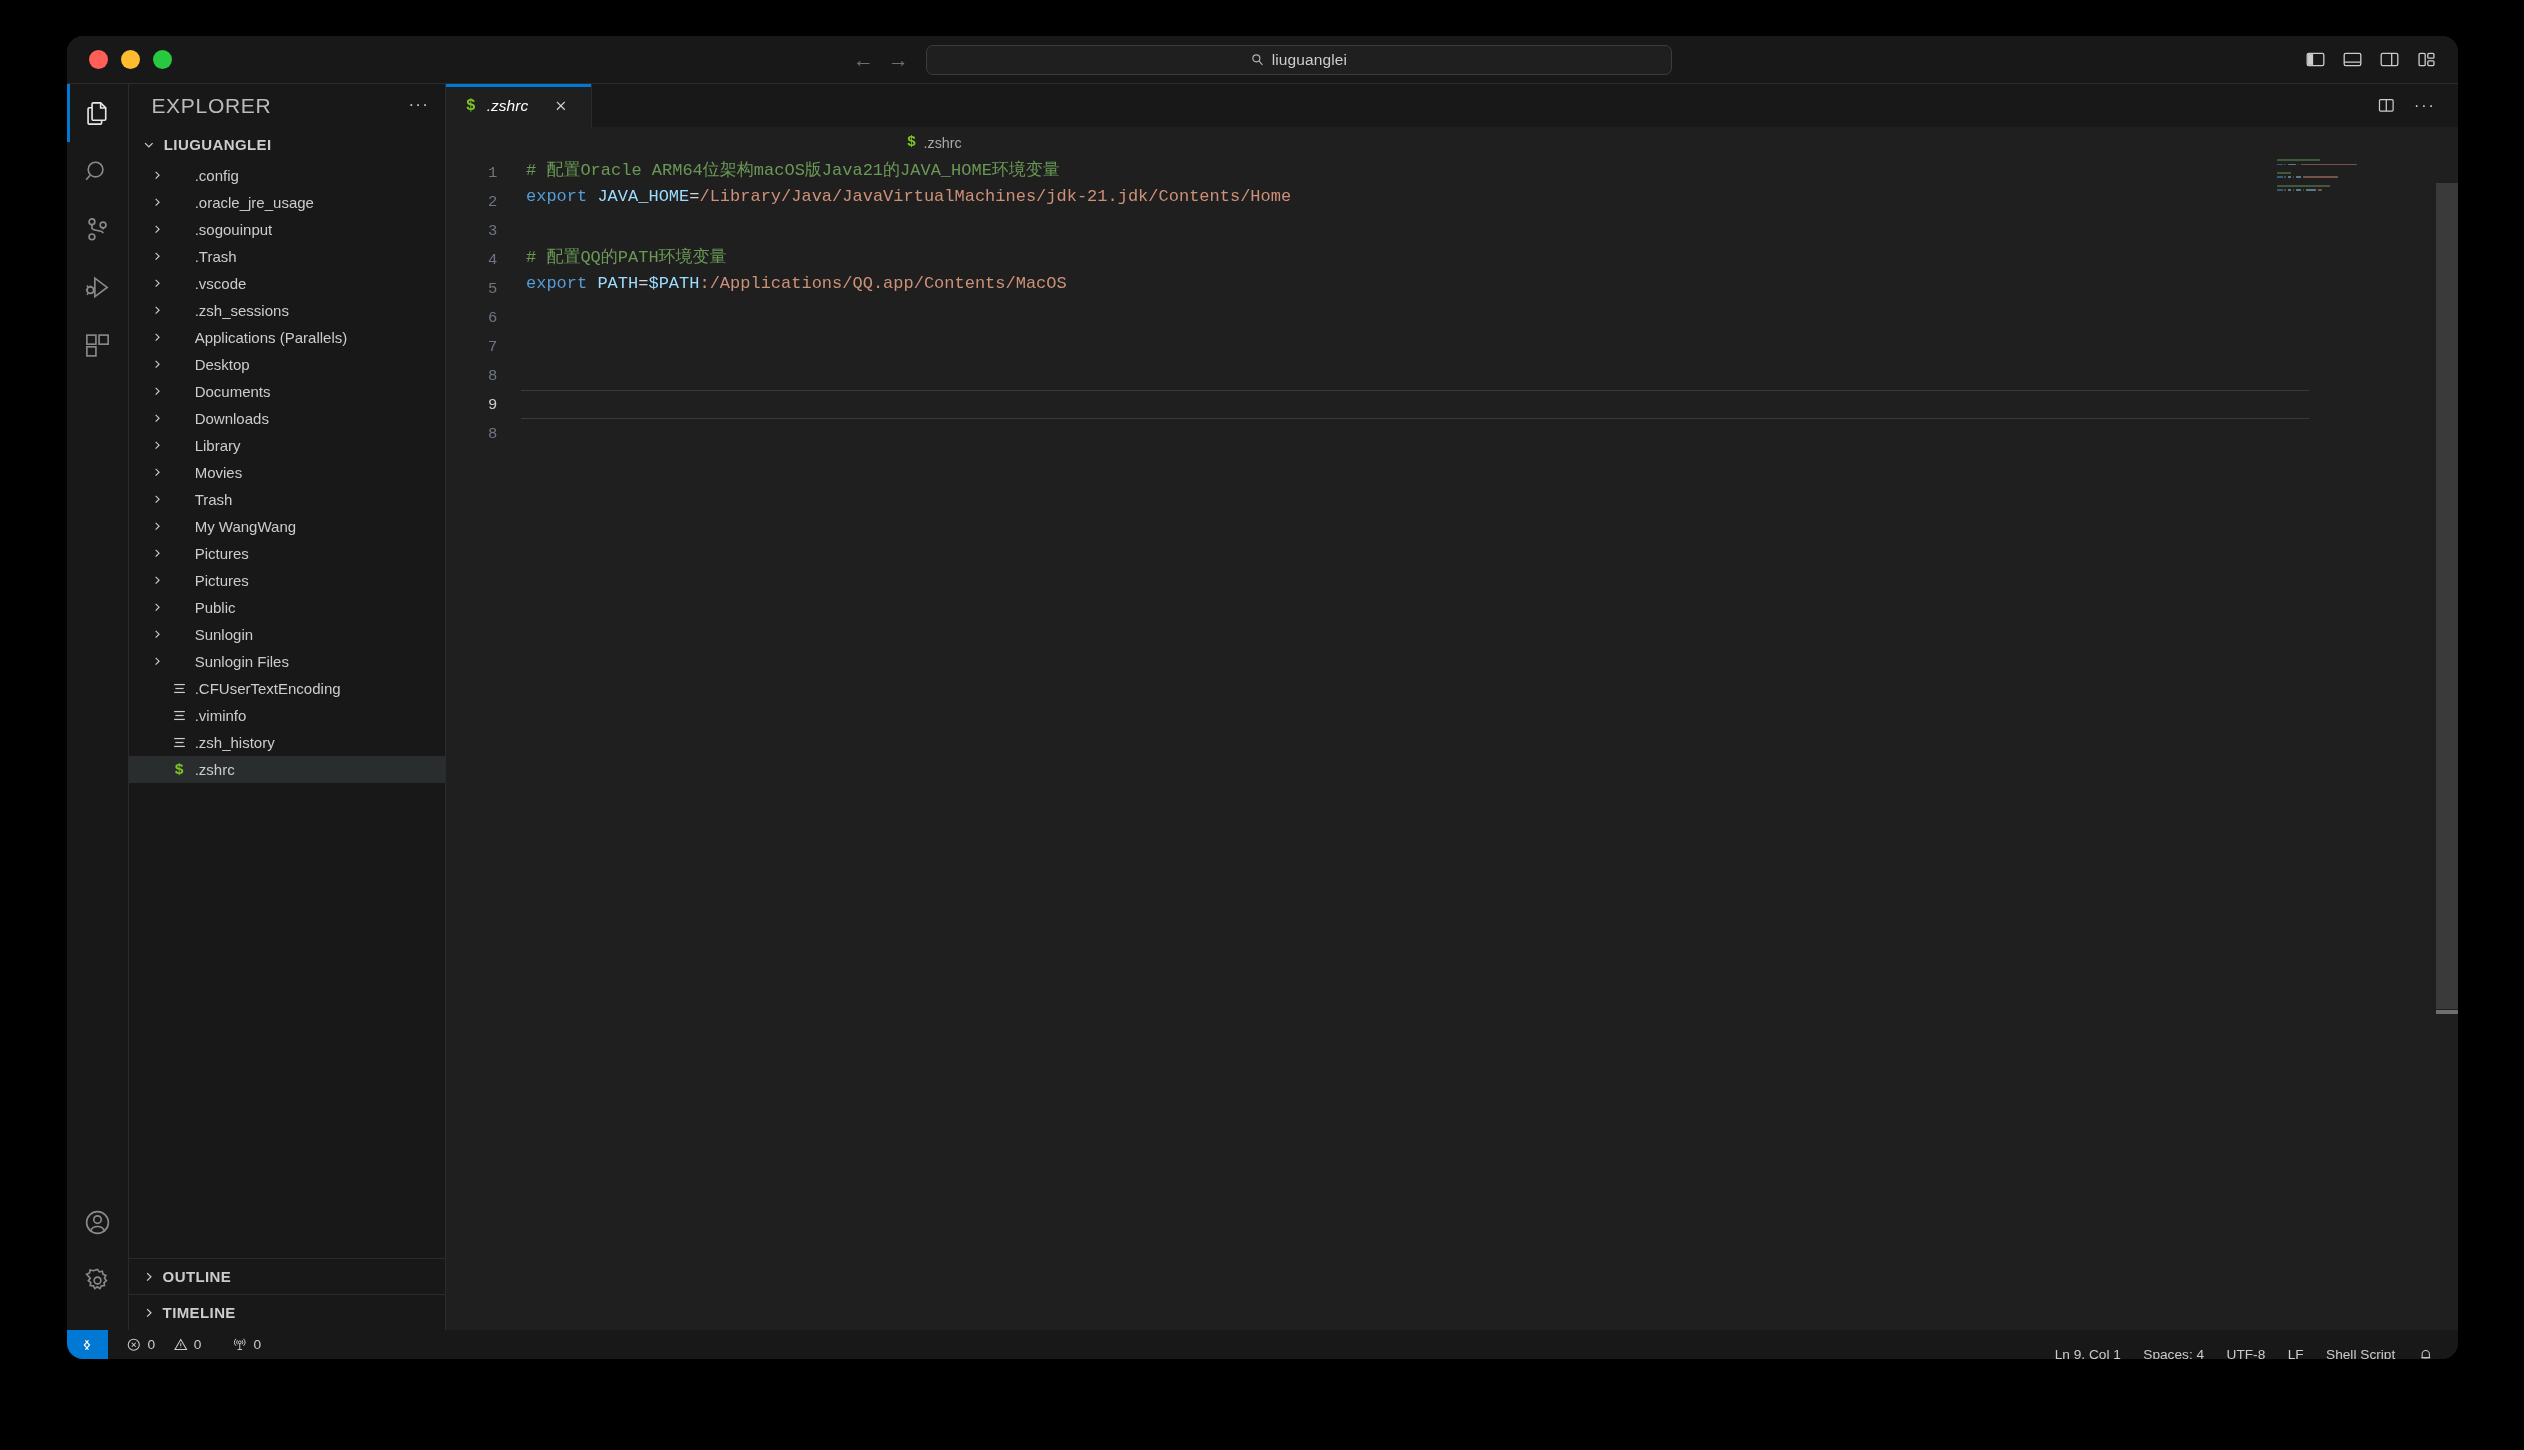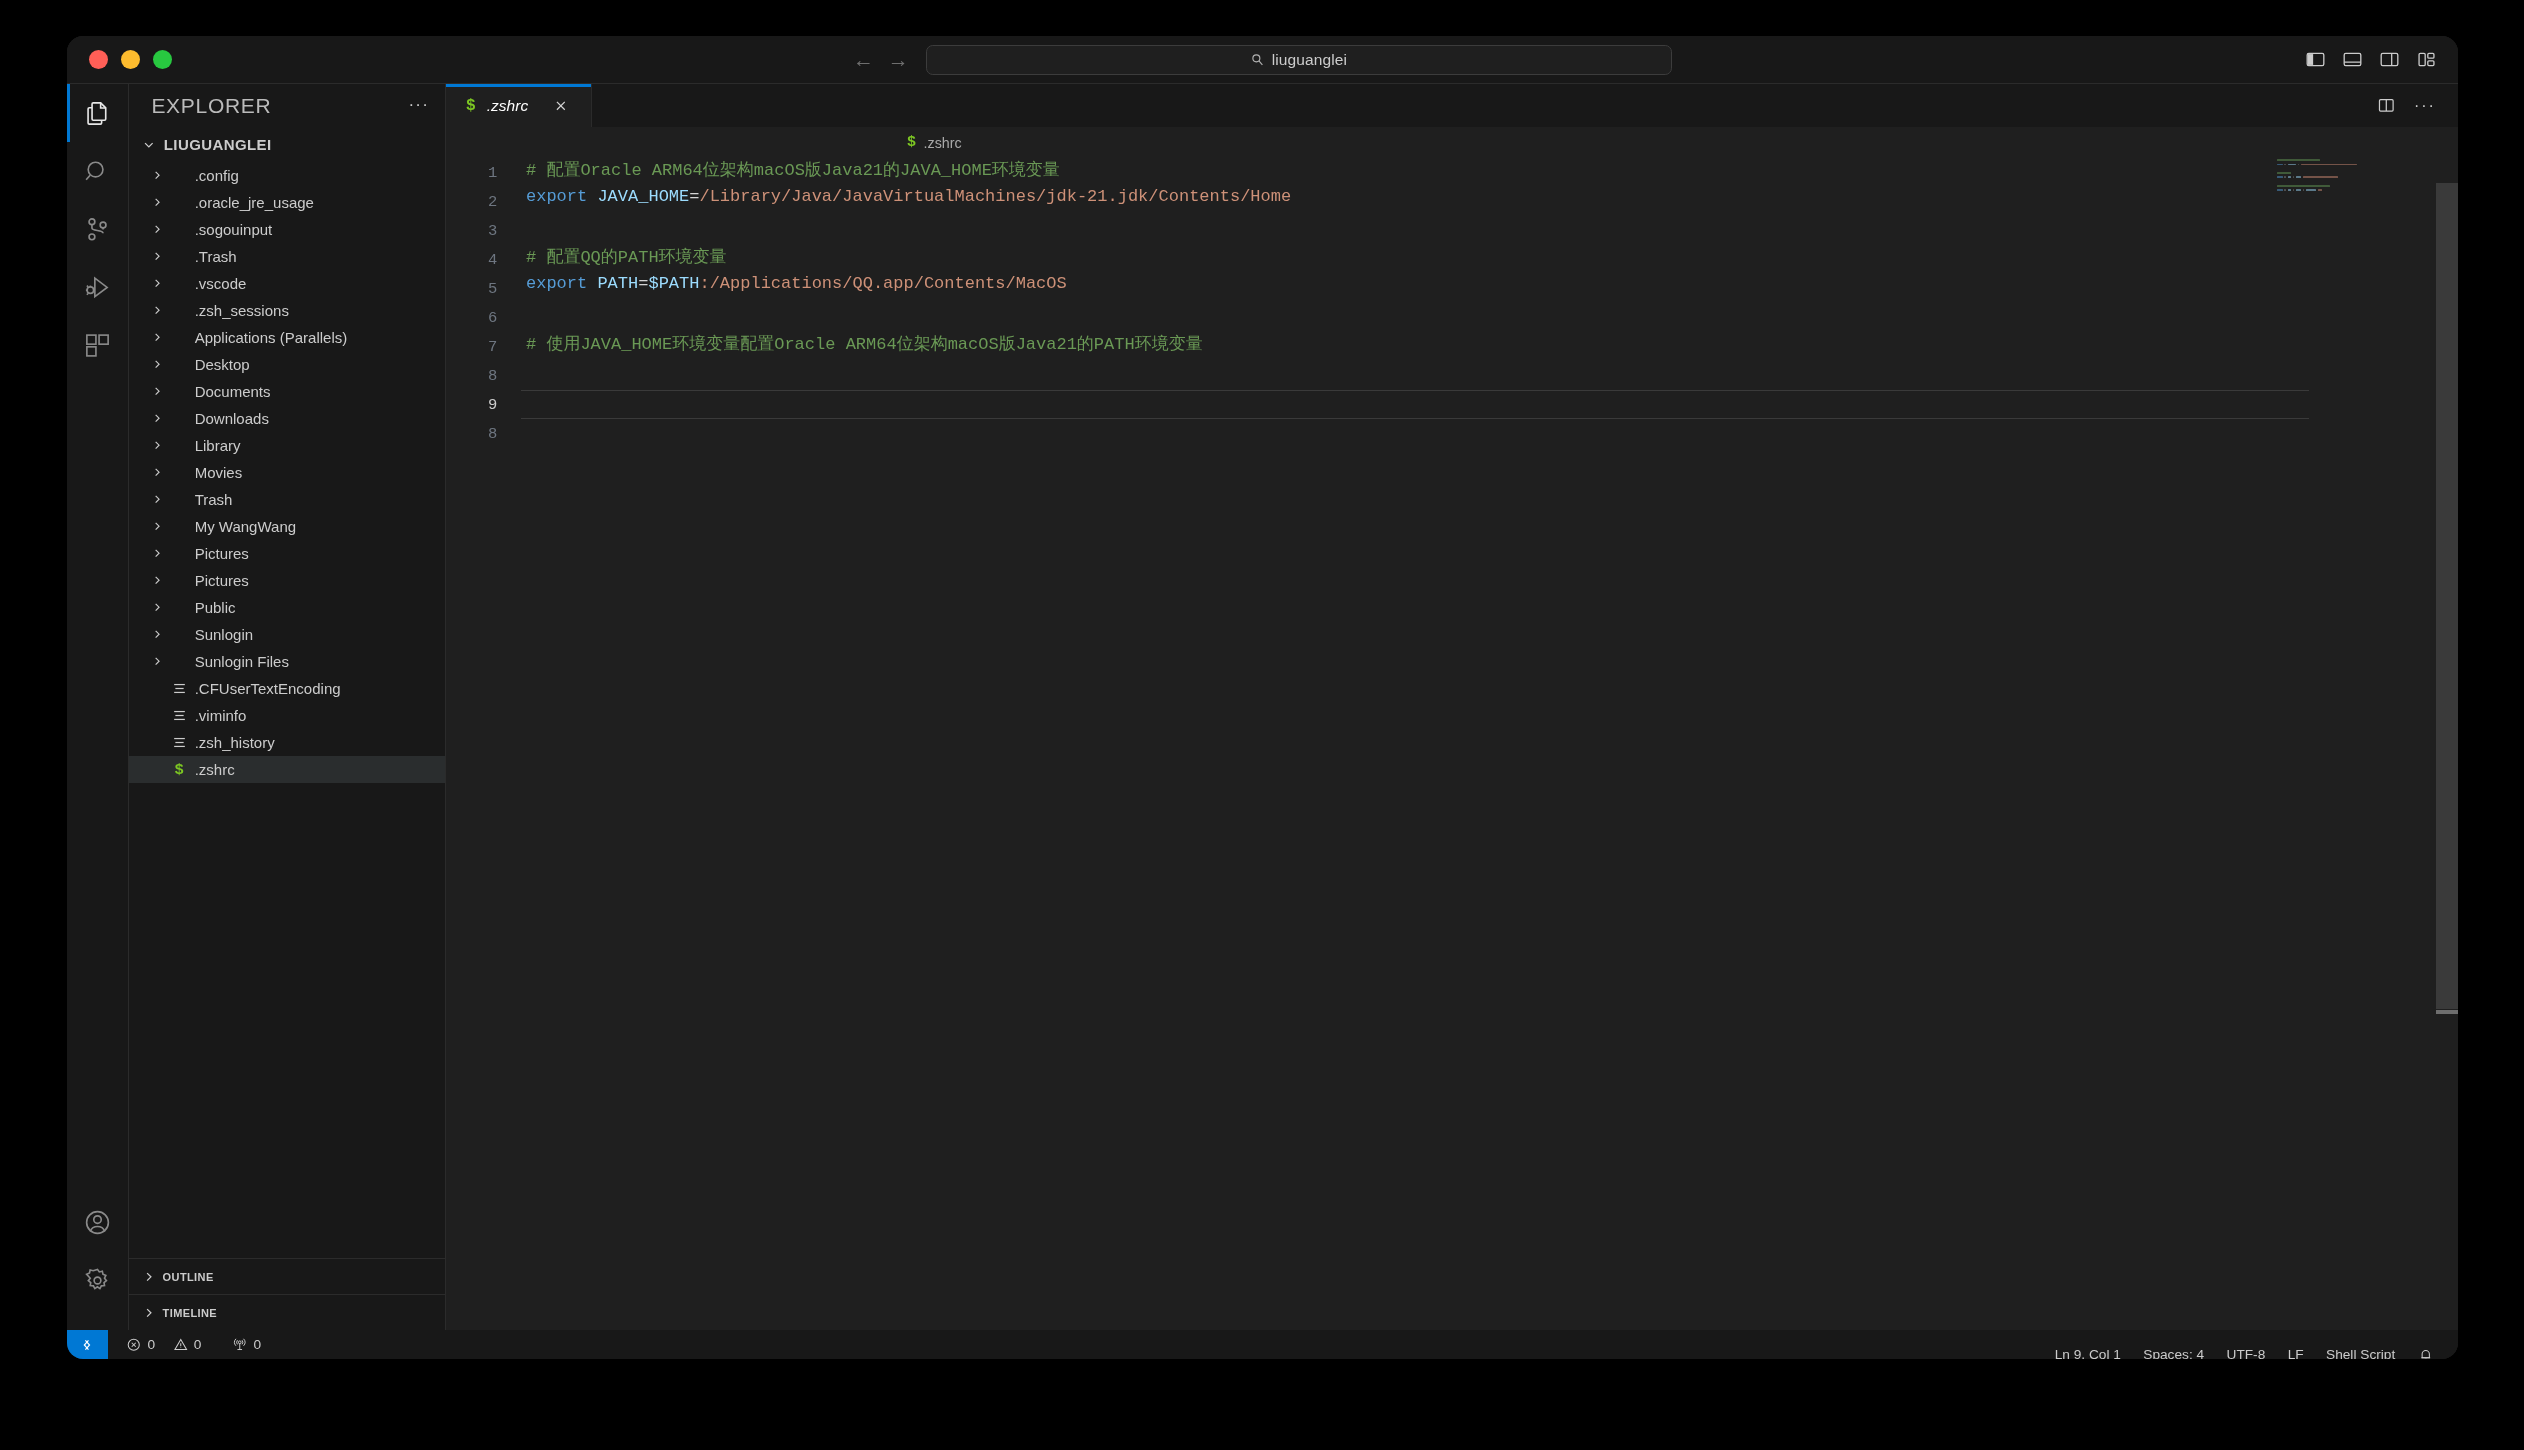--- a/index.html
+++ b/index.html
@@ -216,21 +216,21 @@
   }
   .row .lbl { padding-left: 1.2px; }
 
   .bottom-sections { margin-top: auto; }
   .collapsed-head {
     height: 36px;
     display: flex;
     align-items: center;
     padding-left: 8.7px;
     gap: 2.5px;
-    font-size: 11px;
+    font-size: 15px;
     font-weight: bold;
     color: #cccccc;
     letter-spacing: 0.4px;
     border-top: 0.6px solid #2b2b2b;
   }
 
   
   #editorarea {
     flex: 1 1 auto;
     display: flex;
@@ -807,21 +807,21 @@
         </div>
 
         <div id="codearea">
           <div id="codescroll">
               <div class="cline"><span class="num">1</span><span class="code-wrap"><span class="code"><span class="tk-comment"># 配置Oracle ARM64位架构macOS版Java21的JAVA_HOME环境变量</span></span></span></div>
               <div class="cline"><span class="num">2</span><span class="code-wrap"><span class="code"><span class="tk-kw">export</span><span class="tk-op"> </span><span class="tk-var">JAVA_HOME</span><span class="tk-op">=</span><span class="tk-str">/Library/Java/JavaVirtualMachines/jdk-21.jdk/Contents/Home</span></span></span></div>
               <div class="cline"><span class="num">3</span><span class="code-wrap"><span class="code"></span></span></div>
               <div class="cline"><span class="num">4</span><span class="code-wrap"><span class="code"><span class="tk-comment"># 配置QQ的PATH环境变量</span></span></span></div>
               <div class="cline"><span class="num">5</span><span class="code-wrap"><span class="code"><span class="tk-kw">export</span><span class="tk-op"> </span><span class="tk-var">PATH</span><span class="tk-op">=</span><span class="tk-var">$PATH</span><span class="tk-str">:/Applications/QQ.app/Contents/MacOS</span></span></span></div>
               <div class="cline"><span class="num">6</span><span class="code-wrap"><span class="code"></span></span></div>
-              <div class="cline"><span class="num">7</span><span class="code-wrap"><span class="code"><span class="tk-comment"># 使用JAVA_HOME环境变量配置Oracle ARM64位架构macOS版Java21的PATH环境变量</span></span></span></div>
+              <div class="cline"><span class="num">7</span></div>
               <div class="cline"><span class="num">8</span></div>
               <div class="cline current"><span class="num">9</span><span class="code-wrap"><span class="code"></span></span></div>
               <div class="cline"><span class="num">8</span><span class="code-wrap"><span class="code"></span></span></div>
             </div>
           <div id="minimap">
               <div class="mm-line">
                 <span class="mm-seg" style="background: rgb(74, 107, 65); width: 43px;"></span>
               </div>
               <div class="mm-line">
                 <span class="mm-seg" style="background: rgb(63, 107, 145); width: 5.6px;"></span>

